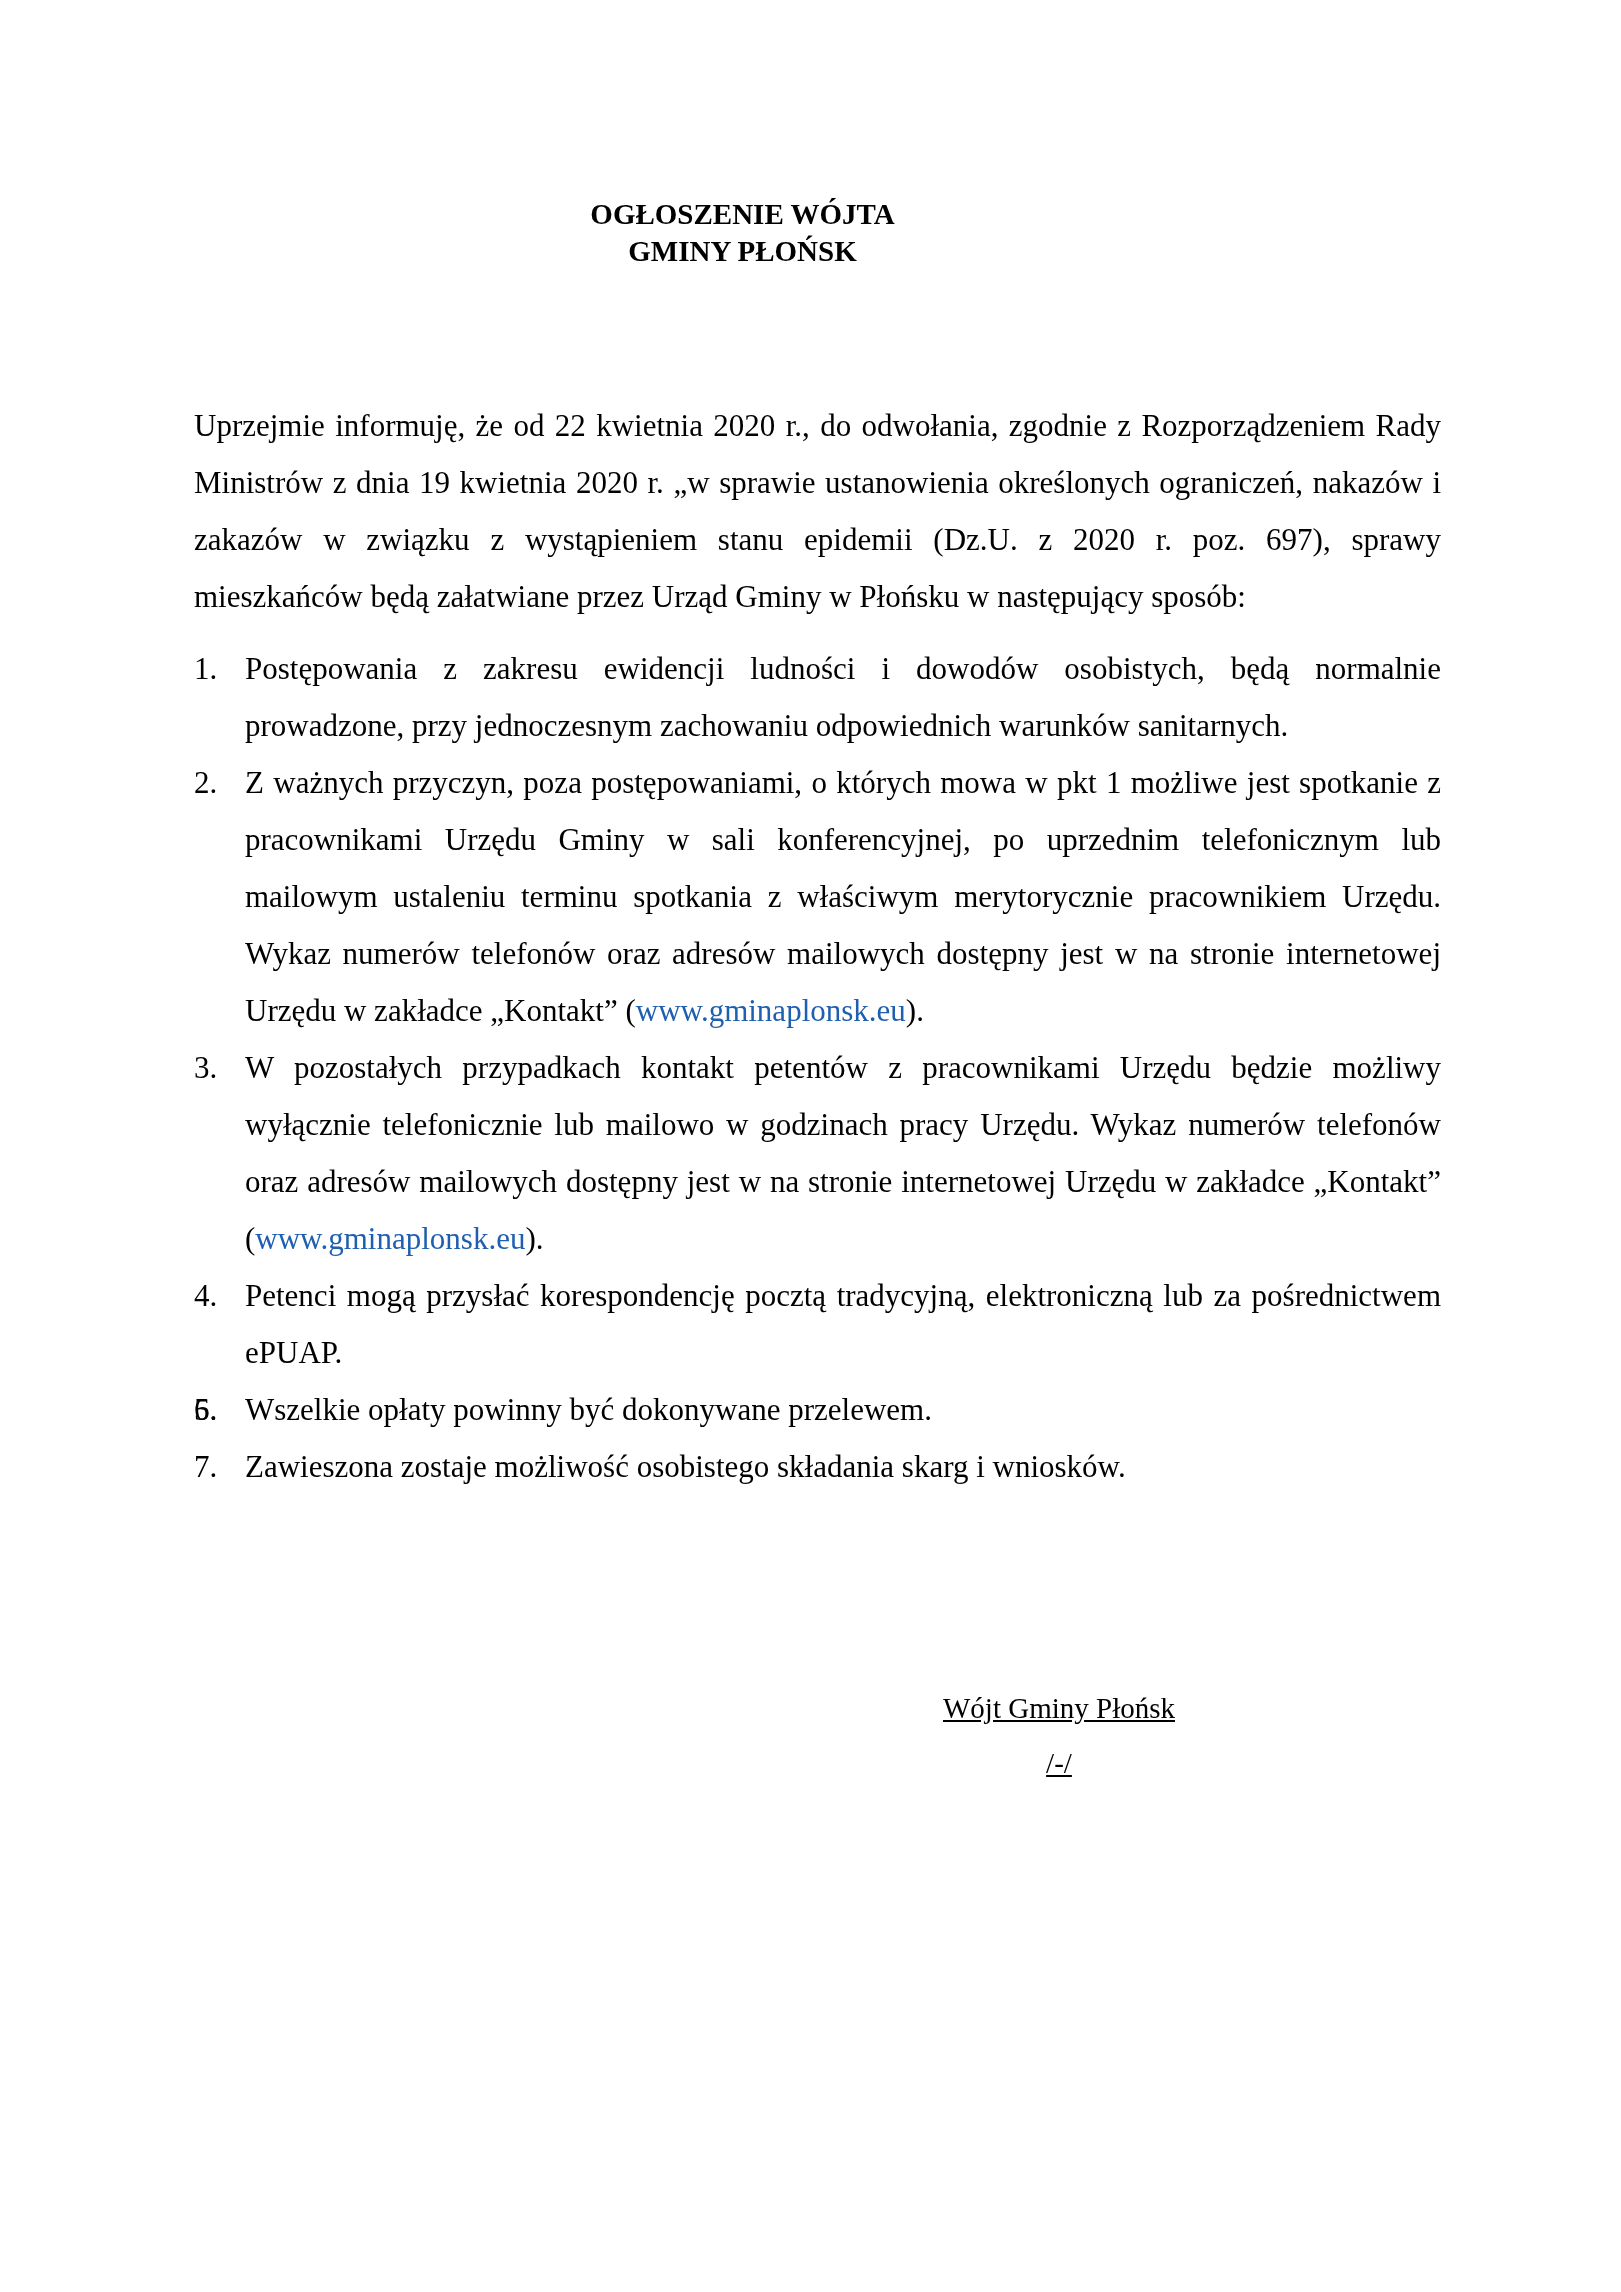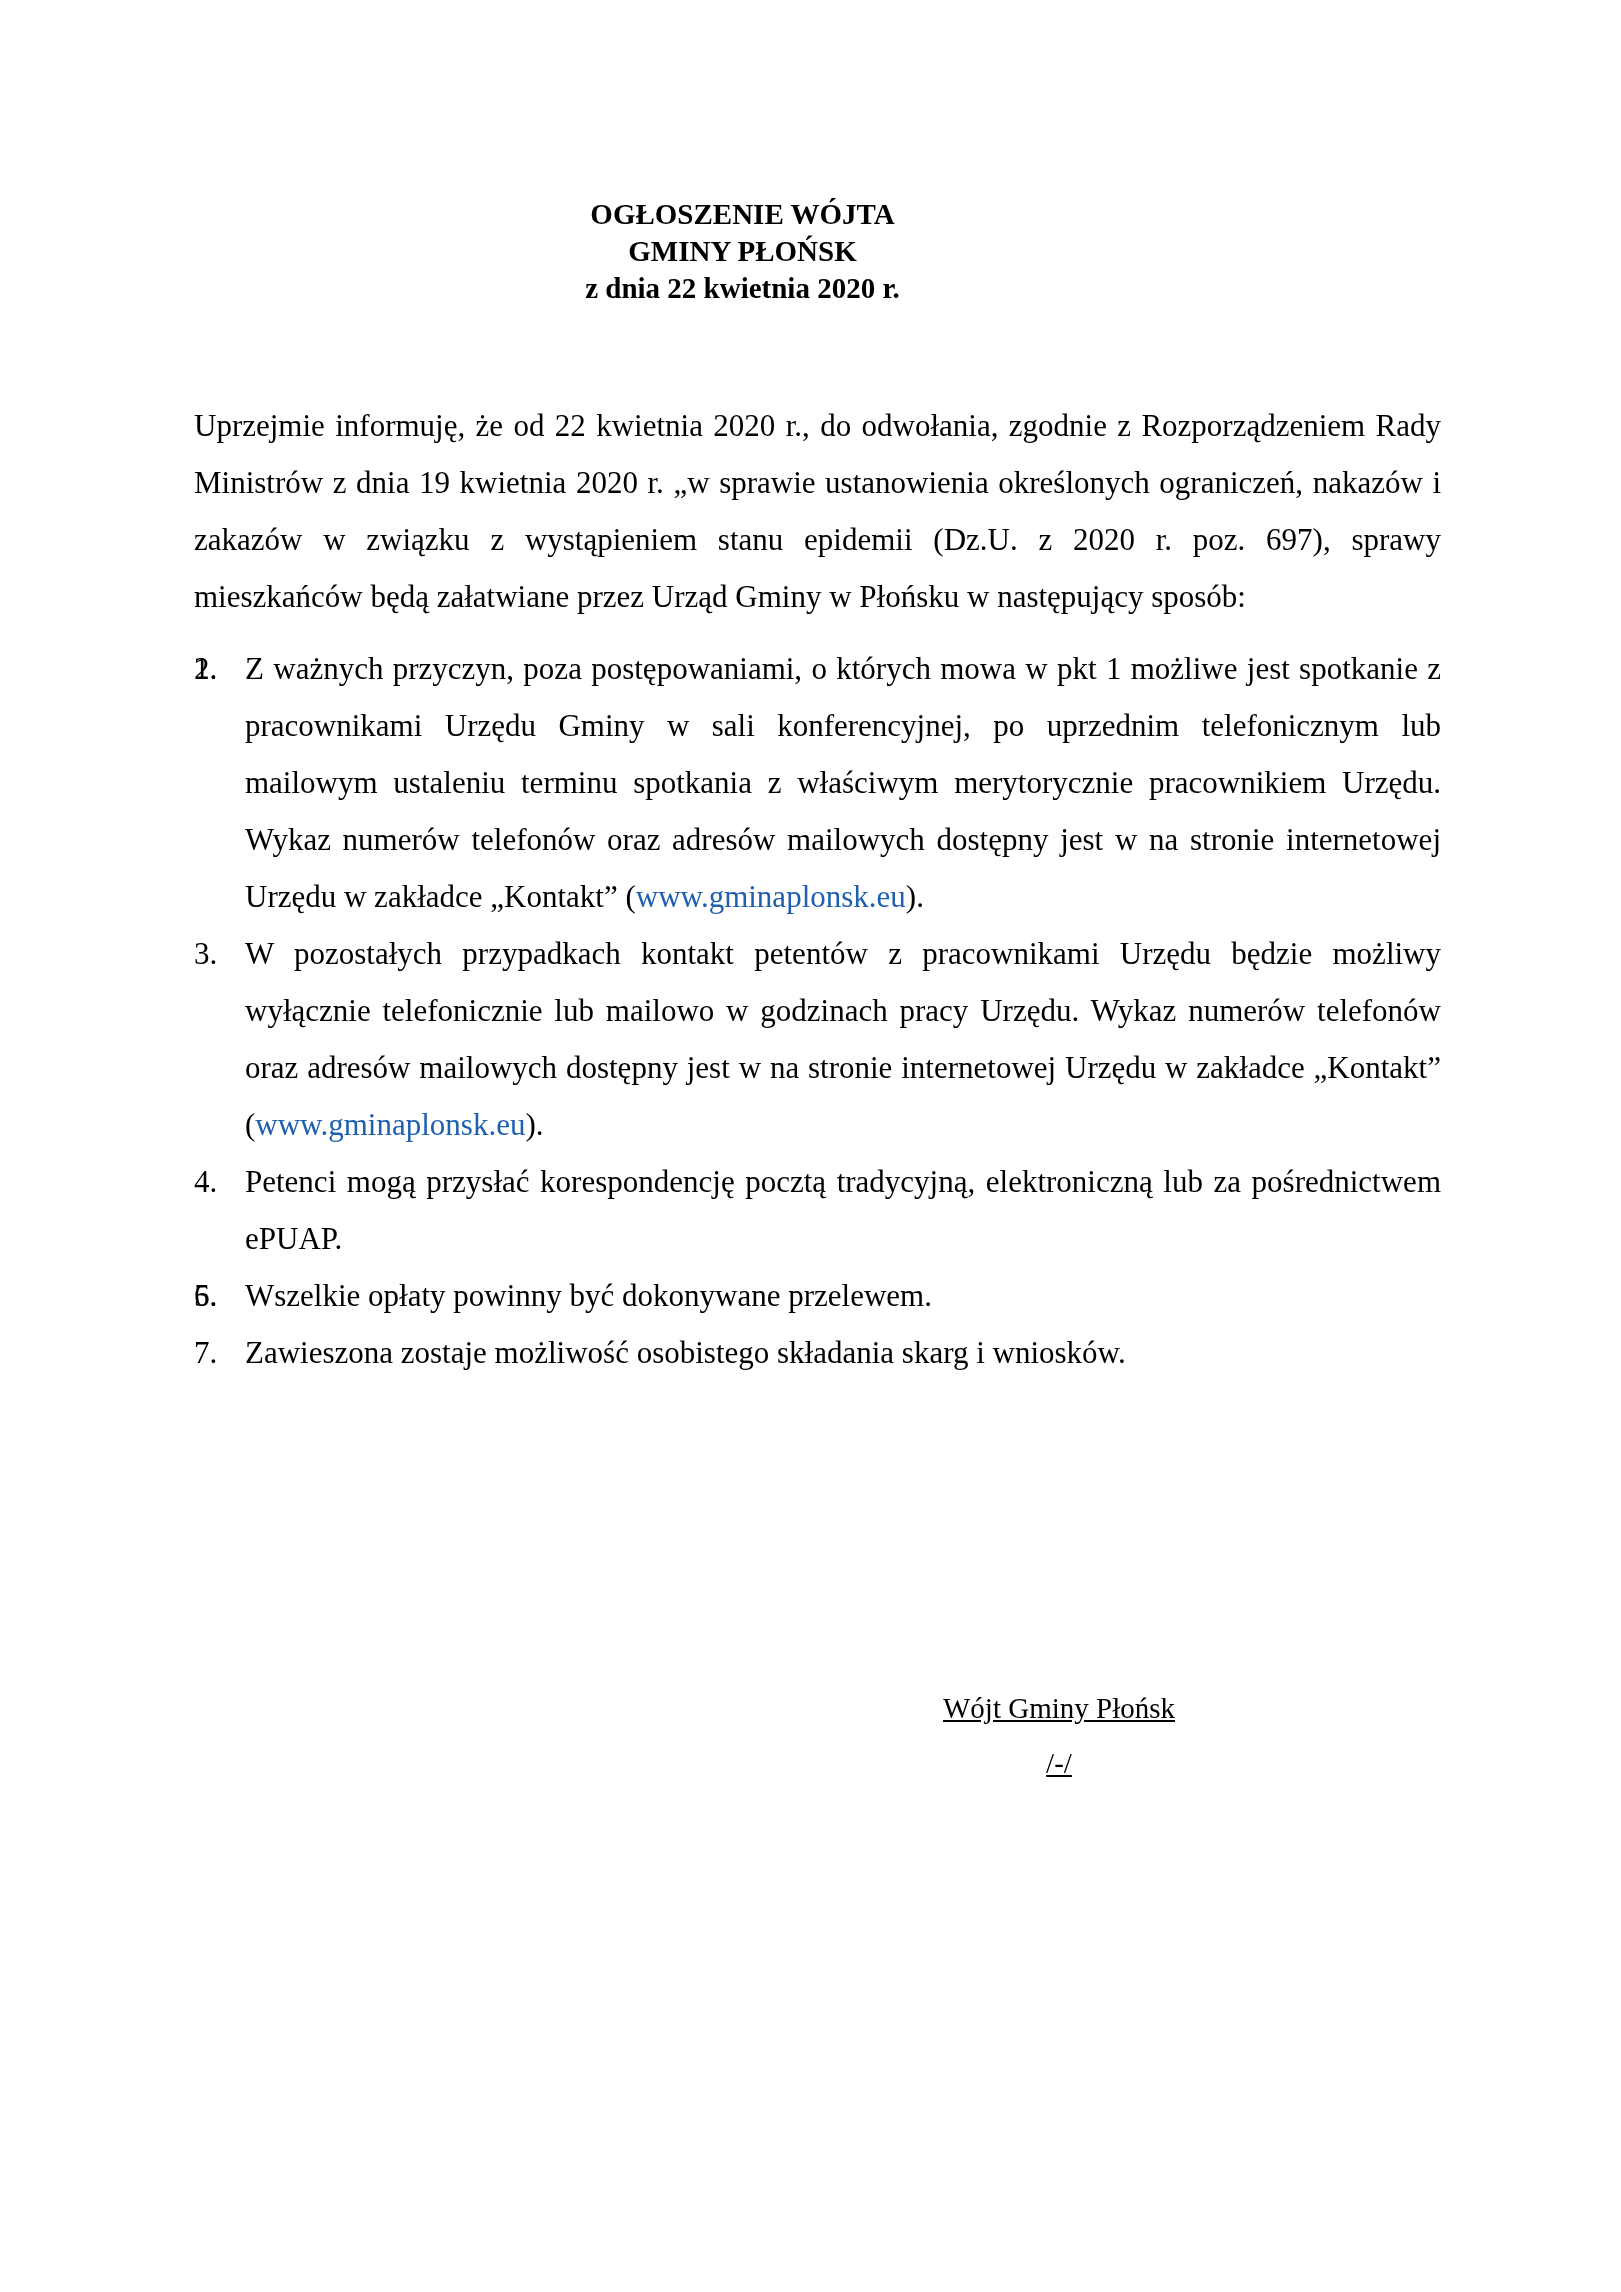--- a/index.html
+++ b/index.html
@@ -17,30 +17,29 @@
   .link { color: #1f5fb0; }
   .sig { position: absolute; left: 863px; width: 392px; top: 1681px; text-align: center;
          font-size: 29px; line-height: 55px; text-decoration: underline; }
 </style>
 </head>
 <body>
 
 <div class="header">
   <div>OGŁOSZENIE WÓJTA</div>
   <div>GMINY PŁOŃSK</div>
-  <div>z dnia 22 kwietnia 2020 r.</div>
 </div>
 
 <div class="intro">
   <p>Uprzejmie informuję, że od 22 kwietnia 2020 r., do odwołania, zgodnie z Rozporządzeniem Rady Ministrów z dnia 19 kwietnia 2020 r. „w sprawie ustanowienia określonych ograniczeń, nakazów i zakazów w związku z wystąpieniem stanu epidemii (Dz.U. z 2020 r. poz. 697), sprawy mieszkańców będą załatwiane przez Urząd Gminy w Płońsku w następujący sposób:</p>
 </div>
 
 <ol class="items">
   <li>
-    <span class="num">1.</span>
+    <span class="num">1.</span><span>Postępowania z zakresu ewidencji ludności i dowodów osobistych, będą normalnie prowadzone, przy jednoczesnym zachowaniu odpowiednich warunków sanitarnych.</span>
   </li>
   <li>
     <span class="num">2.</span><span>Z ważnych przyczyn, poza postępowaniami, o których mowa w pkt 1 możliwe jest spotkanie z pracownikami Urzędu Gminy w sali konferencyjnej, po uprzednim telefonicznym lub mailowym ustaleniu terminu spotkania z właściwym merytorycznie pracownikiem Urzędu. Wykaz numerów telefonów oraz adresów mailowych dostępny jest w na stronie internetowej Urzędu w zakładce „Kontakt” (</span><a class="link" style="color: rgb(31, 95, 176);">www.gminaplonsk.eu</a><span>).</span>
   </li>
   <li>
     <span class="num">3.</span><span>W pozostałych przypadkach kontakt petentów z pracownikami Urzędu będzie możliwy wyłącznie telefonicznie lub mailowo w godzinach pracy Urzędu. Wykaz numerów telefonów oraz adresów mailowych dostępny jest w na stronie internetowej Urzędu w zakładce „Kontakt” (</span><a class="link" style="color: rgb(31, 95, 176);">www.gminaplonsk.eu</a><span>).</span>
   </li>
   <li>
     <span class="num">4.</span><span>Petenci mogą przysłać korespondencję pocztą tradycyjną, elektroniczną lub za pośrednictwem ePUAP.</span>
   </li>

